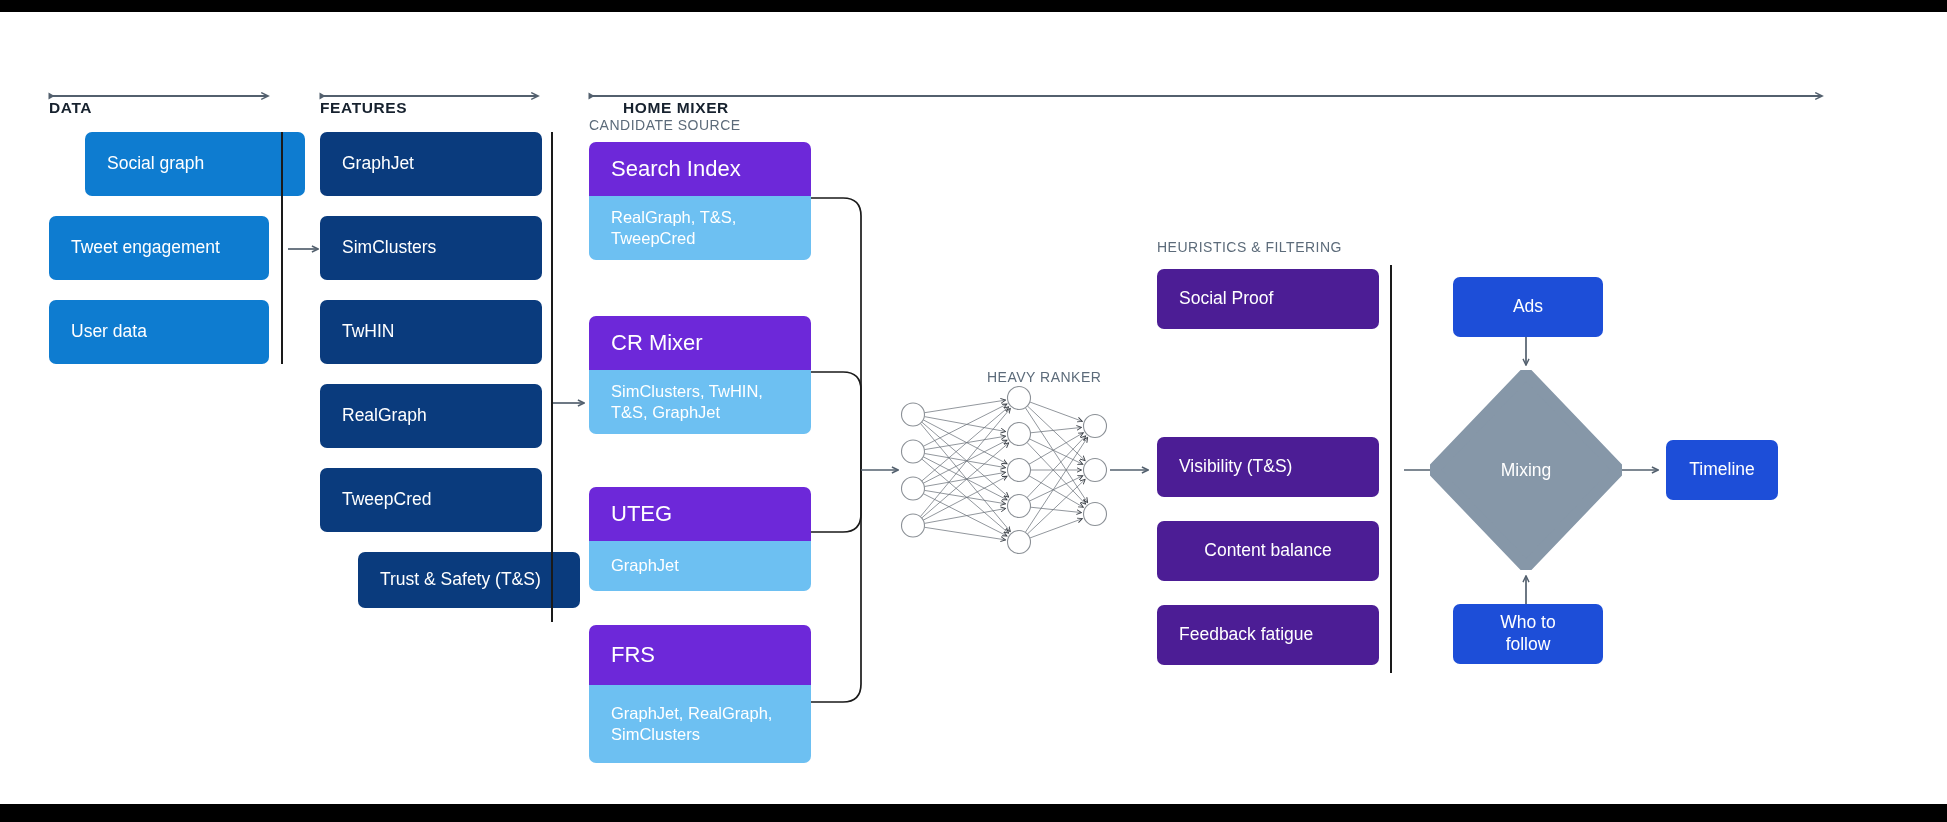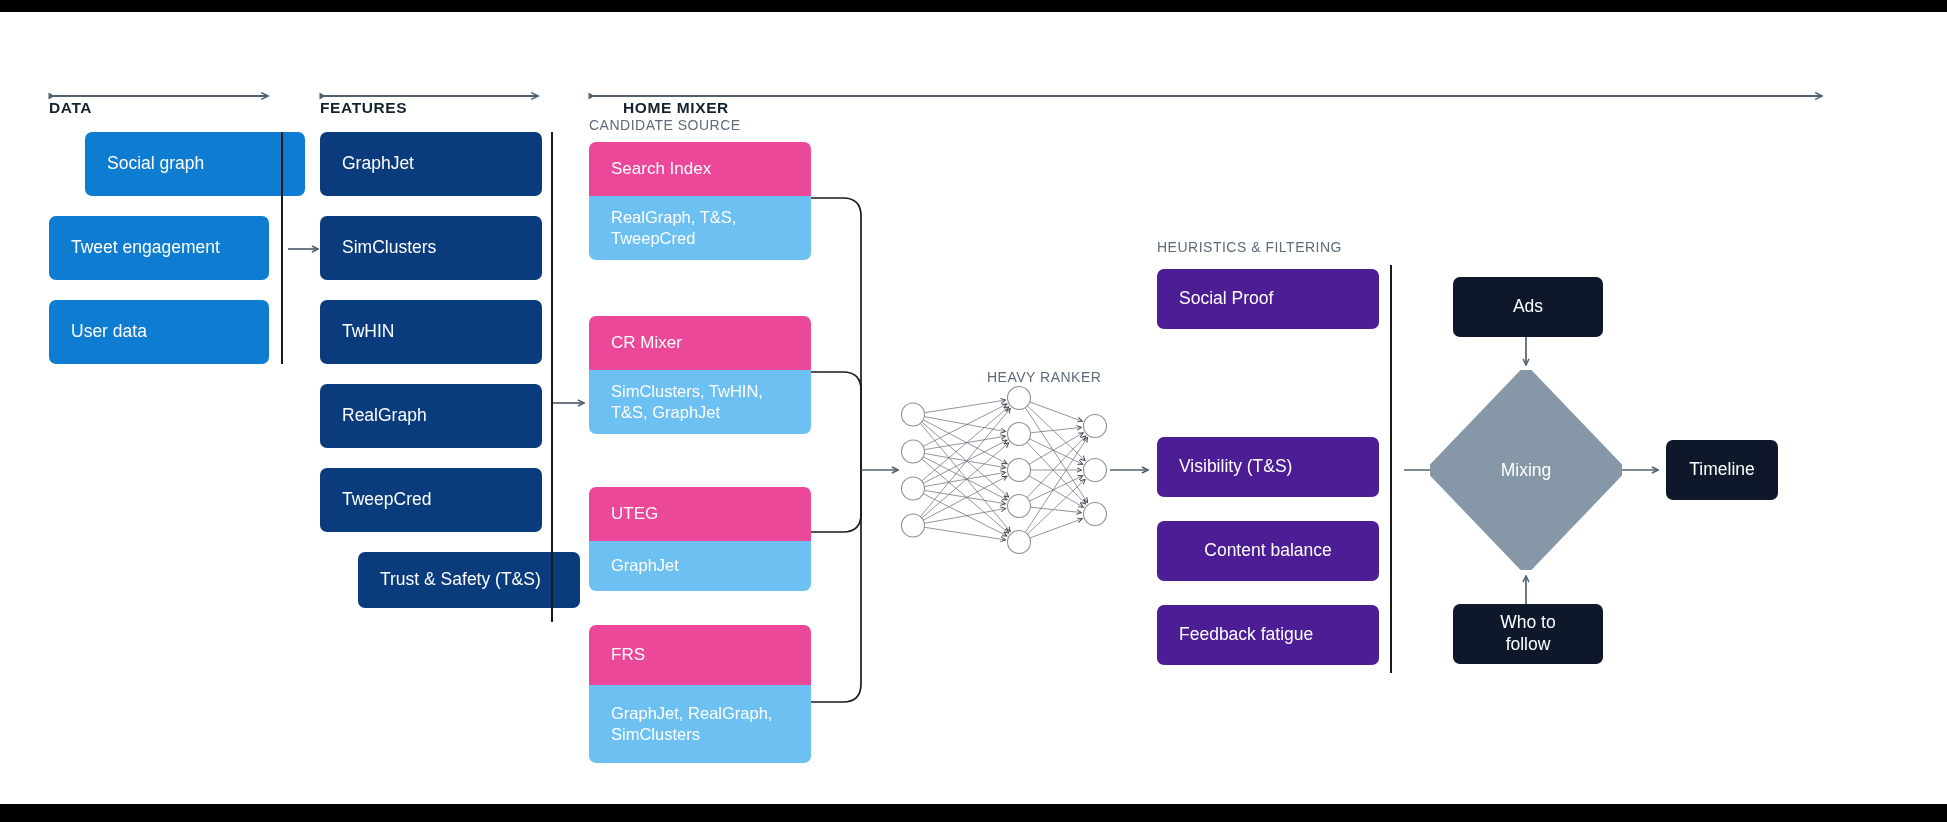--- a/index.html
+++ b/index.html
@@ -56,32 +56,32 @@
     align-items: center;
     box-sizing: border-box;
     color: #ffffff;
     font-size: 17.5px;
     line-height: 1.25;
     padding: 0 22px;
   }
   .box.data  { background: #0e7cd0; }
   .box.feat  { background: #0a3b7d; }
   .box.heur  { background: #4c1d95; }
-  .box.plain { background: #0f172a; justify-content: center; padding: 0 30px; text-align: center; }
+  .box.plain { background: #1d4ed8; justify-content: center; padding: 0 30px; text-align: center; }
 
   .csrc {
     position: absolute;
     border-radius: 7px;
     overflow: hidden;
     box-sizing: border-box;
   }
   .csrc .hd {
-    background: #ec4899;
+    background: #6d28d9;
     color: #fff;
-    font-size: 17px;
+    font-size: 22px;
     display: flex;
     align-items: center;
     padding: 16px 22px;
     box-sizing: border-box;
   }
   .csrc .bd {
     background: #6dc0f2;
     color: #ffffff;
     font-size: 16.5px;
     line-height: 1.28;

